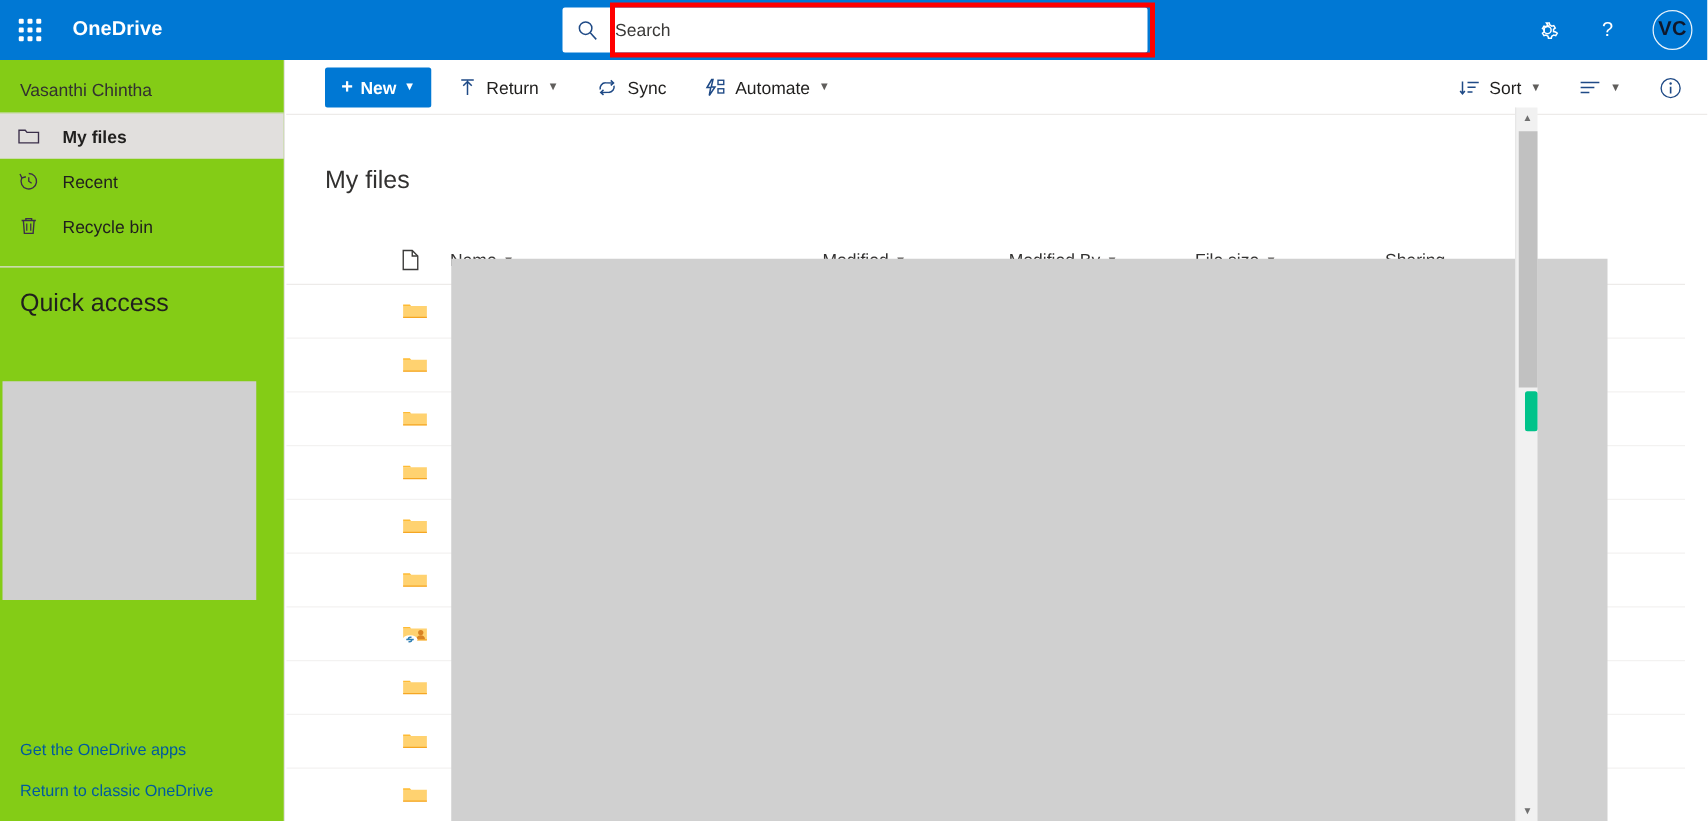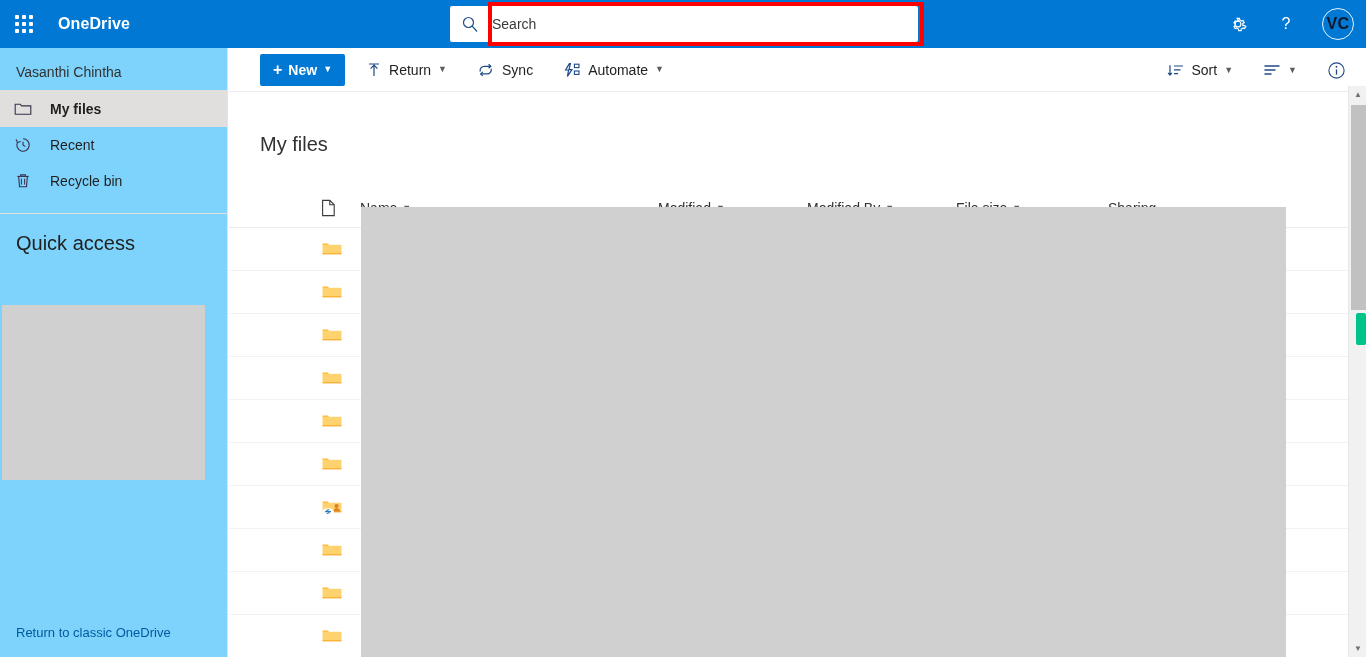--- a/index.html
+++ b/index.html
@@ -3,21 +3,21 @@
 <meta charset="utf-8">
 <style>
   * { box-sizing: border-box; }
   html, body {
     margin: 0; padding: 0;
     width: 1366px; height: 657px;
     overflow: hidden;
     font-family: "Liberation Sans", sans-serif;
     background: #ffffff;
   }
-  #app { position: relative; width: 1366px; height: 657px; }
+  #app { position: relative; width: 1230px; height: 657px; }
 
   
   .suite-header {
     position: absolute; top: 0; left: 0;
     width: 1366px; height: 48px;
     background: #0078d4;
     display: flex; align-items: center;
   }
   .waffle {
     width: 48px; height: 48px;
@@ -83,21 +83,21 @@
     border: 1px solid rgba(255,255,255,.9);
     color: #0f172a; font-size: 16px; font-weight: bold;
     display: flex; align-items: center; justify-content: center;
     letter-spacing: .3px;
   }
 
   
   .leftnav {
     position: absolute; left: 0; top: 48px;
     width: 228px; height: 609px;
-    background: #7dd3fc;
+    background: #84cc16;
     border-right: 1px solid #e6e4e2;
   }
   .account-name {
     padding: 16px 0 10px 16px;
     font-size: 14px; color: #323130; font-weight: normal;
   }
   .nav-sep { height: 1px; background: #e1dfdd; margin: 0; }
   .nav-list { padding: 0; margin: 0; }
   .nav-item {
     height: 36px; display: flex; align-items: center;
@@ -300,20 +300,21 @@
         </span>
         <span class="nav-label">Recycle bin</span>
       </div>
     </div>
 
     <div class="nav-sep" style="margin-top:14px"></div>
     <div class="quick-title">Quick access</div>
     <div class="quick-redact"></div>
 
     <div class="bottom-links">
+      <a class="bottom-link">Get the OneDrive apps</a>
       <a class="bottom-link">Return to classic OneDrive</a>
     </div>
   </div>
 
   <div class="cmdbar">
     <button class="new-btn">
       <span style="font-size:16px;line-height:1">+</span>
       <span>New</span>
       <span class="chev" style="color:#fff">▼</span>
     </button>

